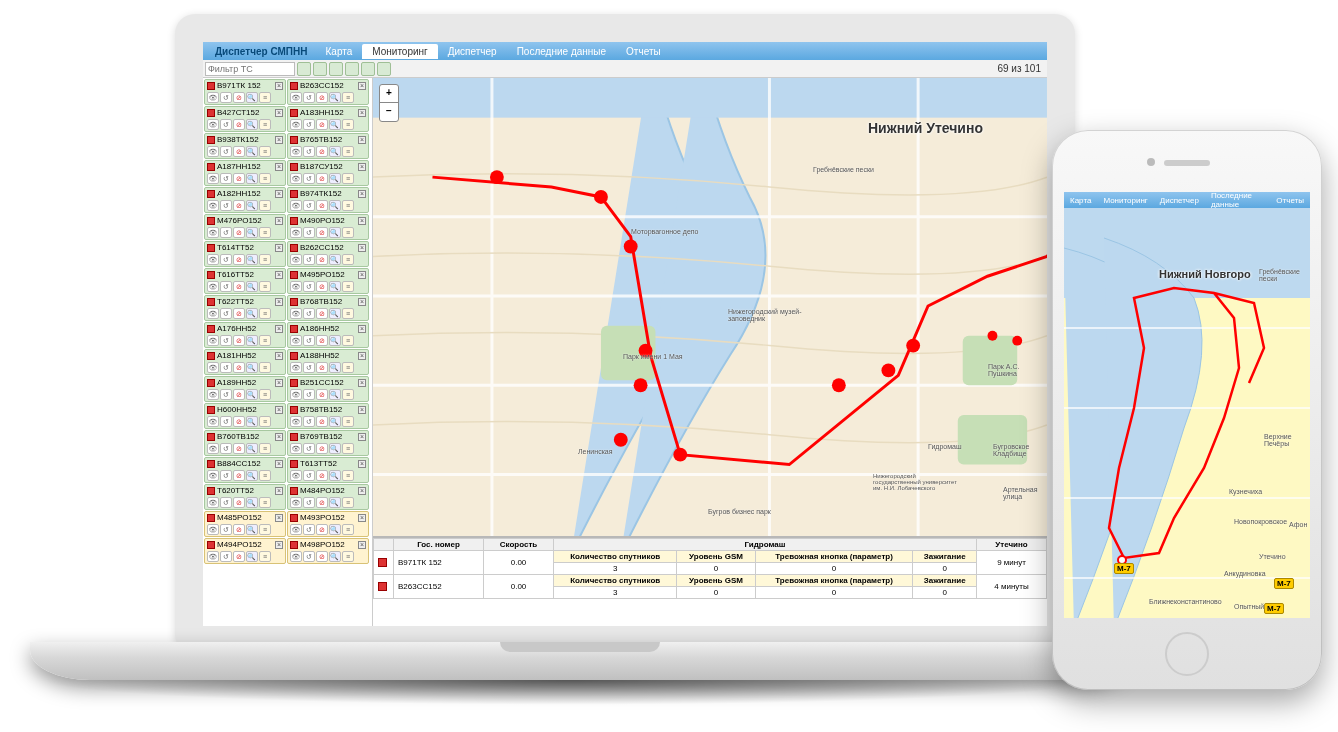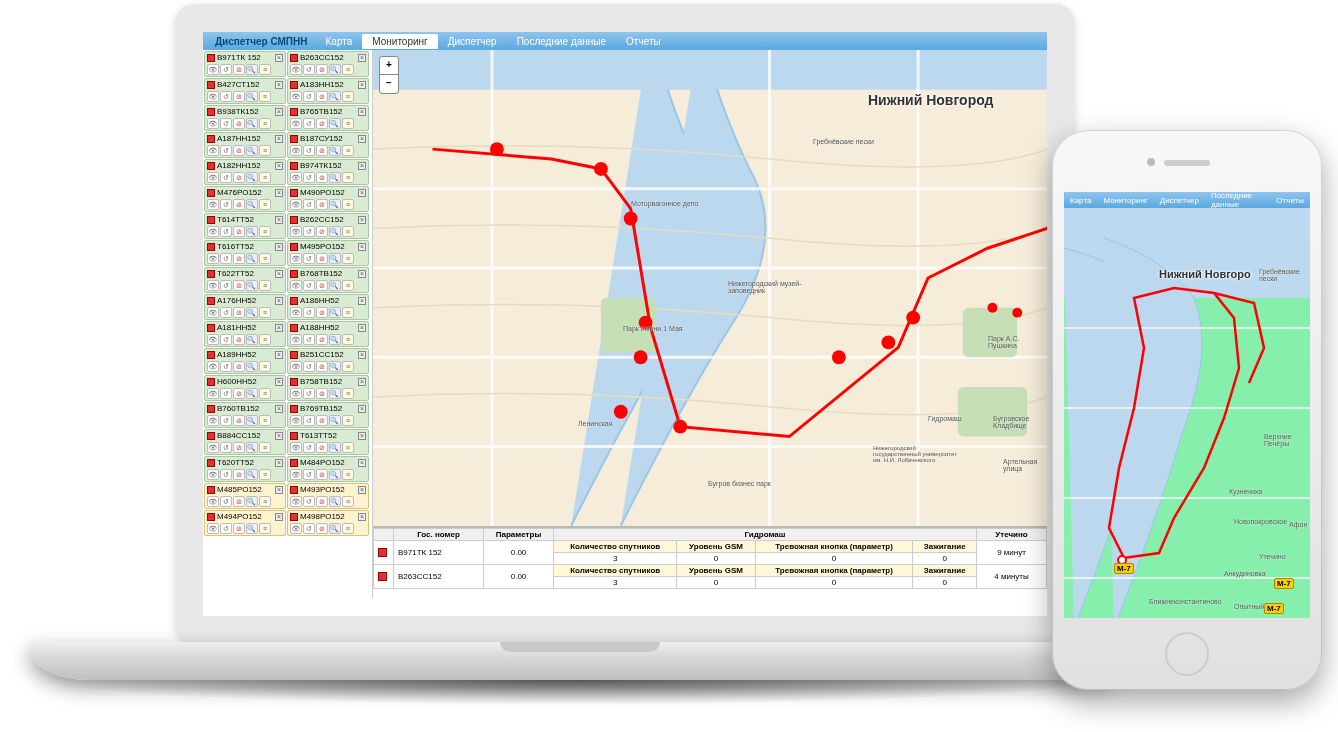--- a/index.html
+++ b/index.html
@@ -1,20 +1,20 @@
 <!DOCTYPE html>
 <html><head>
 <meta charset="utf-8">
 <style>
 *{box-sizing:border-box;margin:0;padding:0;font-family:Arial,sans-serif}
 body{background:#fff;width:1338px;height:732px;position:relative;overflow:hidden}
 
 
 .laptop{position:absolute;left:30px;top:0;width:1040px;height:680px}
-.laptop-screen{position:absolute;left:145px;top:4px;width:900px;height:640px;background:#a21caf;border:28px solid #e8e8e8;border-radius:20px;box-shadow:inset 0 0 0 2px #ccc,0 2px 8px rgba(0,0,0,.15)}
+.laptop-screen{position:absolute;left:145px;top:14px;width:900px;height:640px;background:#a21caf;border:28px solid #e8e8e8;border-radius:20px;box-shadow:inset 0 0 0 2px #ccc,0 2px 8px rgba(0,0,0,.15)}
 .laptop-base{position:absolute;left:0;bottom:0;width:1100px;height:38px;background:linear-gradient(#f0f0f0,#d8d8d8 40%,#c0c0c0);border-radius:0 0 60px 60px / 0 0 30px 30px;box-shadow:0 8px 20px rgba(0,0,0,.4)}
 .laptop-notch{position:absolute;left:50%;top:0;transform:translateX(-50%);width:160px;height:10px;background:#c8c8c8;border-radius:0 0 10px 10px}
 .shadow{position:absolute;left:10px;bottom:-25px;width:1060px;height:50px;background:radial-gradient(ellipse at center,rgba(0,0,0,.5),transparent 70%);border-radius:50%}
 
 
 .app{position:absolute;inset:0;background:#fff;font-size:10px;overflow:hidden}
 .menubar{height:18px;background:linear-gradient(#8fc4ee,#5ba8e0);display:flex;align-items:center;color:#fff;padding:0 4px;gap:0}
 .menubar .brand{color:#084a7a;font-weight:bold;padding:0 8px}
 .menubar .tab{padding:2px 10px;cursor:pointer}
 .menubar .tab.active{background:#fff;color:#333;border-radius:2px 2px 0 0}
@@ -39,52 +39,62 @@
 .mainpane{flex:1;display:flex;flex-direction:column}
 .map{flex:1;background:#f5ecd9;position:relative;overflow:hidden}
 .map-zoom{position:absolute;left:6px;top:6px;background:#fff;border:1px solid #888;border-radius:3px;width:20px}
 .map-zoom div{height:18px;text-align:center;line-height:16px;cursor:pointer;font-weight:bold}
 .map-zoom div:first-child{border-bottom:1px solid #888}
 .city-label{position:absolute;font-weight:bold;color:#333;text-shadow:0 0 3px #fff,0 0 3px #fff}
 
 
 .mapsvg{position:absolute;inset:0}
 
-.btable{height:72px;background:#fff;border-top:2px solid #b8b8b8;overflow:hidden}
+.btable{height:90px;background:#fff;border-top:2px solid #b8b8b8;overflow:hidden}
 .btable table{width:100%;border-collapse:collapse;font-size:8px}
 .btable th,.btable td{border:1px solid #ccc;padding:1px 4px;text-align:center}
 .btable th{background:#f0f0f0}
 .btable .sub th{background:#fff8d8}
 .red-sq{display:inline-block;width:9px;height:9px;background:#d33;border:1px solid #900;vertical-align:middle;margin-right:2px}
 
 
 .phone{position:absolute;right:16px;top:130px;width:270px;height:560px;background:linear-gradient(#f8f8f8,#e0e0e0);border-radius:36px;box-shadow:0 12px 30px rgba(0,0,0,.35),inset 0 0 0 1px rgba(0,0,0,.15)}
 .phone-speaker{position:absolute;left:50%;top:30px;transform:translateX(-50%);width:46px;height:6px;background:#ccc;border-radius:3px}
 .phone-cam{position:absolute;left:95px;top:28px;width:8px;height:8px;background:#bbb;border-radius:50%}
 .phone-home{position:absolute;left:50%;bottom:14px;transform:translateX(-50%);width:44px;height:44px;border:2px solid #ccc;border-radius:50%}
 .phone-screen{position:absolute;left:12px;top:62px;right:12px;bottom:72px;background:#fff;overflow:hidden}
 .phone-menubar{height:16px;background:linear-gradient(#8fc4ee,#5ba8e0);display:flex;align-items:center;gap:0;color:#fff;font-size:8px}
 .phone-menubar .tab{padding:2px 6px}
-.phone-map{height:calc(100% - 16px);background:#86efac;position:relative;overflow:hidden}
+.phone-map{height:calc(100% - 16px);background:#fef9c3;position:relative;overflow:hidden}
 .phone-city{position:absolute;font-weight:bold;color:#333;font-size:11px;text-shadow:0 0 3px #fff,0 0 3px #fff}
 .m7{position:absolute;background:#fc0;border:1px solid #a80;border-radius:2px;font-size:8px;padding:0 2px;font-weight:bold}
 </style>
 </head>
 <body>
 
 <div class="laptop">
   <div class="laptop-screen">
     <div class="app">
       <div class="menubar">
         <span class="brand">Диспетчер СМПНН</span>
         <span class="tab">Карта</span>
         <span class="tab active">Мониторинг</span>
         <span class="tab">Диспетчер</span>
         <span class="tab">Последние данные</span>
         <span class="tab">Отчеты</span>
+      </div>
+      <div class="toolbar">
+        <input placeholder="Фильтр ТС" style="">
+        <span class="tb-icon"></span>
+        <span class="tb-icon"></span>
+        <span class="tb-icon"></span>
+        <span class="tb-icon"></span>
+        <span class="tb-icon"></span>
+        <span class="tb-icon"></span>
+        <span class="cnt">69 из 101</span>
       </div>
       <div class="content">
         <div class="sidebar" id="sidebar">
             <div class="veh">
               <div class="veh-hdr">
                 <span class="veh-sq"></span>
                 <span>В971ТК 152</span>
                 <span class="veh-x">×</span>
               </div>
               <div class="veh-icons">
@@ -635,42 +645,42 @@
                   <circle cx="650" cy="265" r="5"></circle>
                 <circle cx="740" cy="95" r="7"></circle>
                   <circle cx="765" cy="85" r="7"></circle>
                   <circle cx="755" cy="125" r="7"></circle>
               </g>
             </svg>
             <div class="map-zoom">
               <div>+</div>
               <div>−</div>
             </div>
-            <div class="city-label" style="left:495px;top:42px;font-size:14px">Нижний Новгород</div>
+            <div class="city-label" style="left:495px;top:42px;font-size:14px">Нижний Утечино</div>
             <div id="maplabels">
                 <div style="position: absolute; left: 440px; top: 88px; font-size: 7px; color: rgb(85, 85, 85); text-shadow: rgb(255, 255, 255) 0px 0px 2px; max-width: 90px; line-height: 1;">Гребнёвские пески</div>
                 <div style="position: absolute; left: 258px; top: 150px; font-size: 7px; color: rgb(85, 85, 85); text-shadow: rgb(255, 255, 255) 0px 0px 2px; max-width: 90px; line-height: 1;">Моторвагонное депо</div>
                 <div style="position: absolute; left: 250px; top: 275px; font-size: 7px; color: rgb(85, 85, 85); text-shadow: rgb(255, 255, 255) 0px 0px 2px; max-width: 90px; line-height: 1;">Парк имени 1 Мая</div>
                 <div style="position: absolute; left: 355px; top: 230px; font-size: 7px; color: rgb(85, 85, 85); text-shadow: rgb(255, 255, 255) 0px 0px 2px; max-width: 90px; line-height: 1;">Нижегородский музей-заповедник</div>
                 <div style="position: absolute; left: 615px; top: 285px; font-size: 7px; color: rgb(85, 85, 85); text-shadow: rgb(255, 255, 255) 0px 0px 2px; max-width: 90px; line-height: 1;">Парк А.С. Пушкина</div>
                 <div style="position: absolute; left: 620px; top: 365px; font-size: 7px; color: rgb(85, 85, 85); text-shadow: rgb(255, 255, 255) 0px 0px 2px; max-width: 90px; line-height: 1;">Бугровское Кладбище</div>
                 <div style="position: absolute; left: 500px; top: 395px; font-size: 6px; color: rgb(85, 85, 85); text-shadow: rgb(255, 255, 255) 0px 0px 2px; max-width: 90px; line-height: 1;">Нижегородский государственный университет им. Н.И. Лобачевского</div>
                 <div style="position: absolute; left: 335px; top: 430px; font-size: 7px; color: rgb(85, 85, 85); text-shadow: rgb(255, 255, 255) 0px 0px 2px; max-width: 90px; line-height: 1;">Бугров бизнес парк</div>
                 <div style="position: absolute; left: 630px; top: 408px; font-size: 7px; color: rgb(85, 85, 85); text-shadow: rgb(255, 255, 255) 0px 0px 2px; max-width: 90px; line-height: 1;">Артельная улица</div>
                 <div style="position: absolute; left: 205px; top: 370px; font-size: 7px; color: rgb(85, 85, 85); text-shadow: rgb(255, 255, 255) 0px 0px 2px; max-width: 90px; line-height: 1;">Ленинская</div>
                 <div style="position: absolute; left: 555px; top: 365px; font-size: 7px; color: rgb(85, 85, 85); text-shadow: rgb(255, 255, 255) 0px 0px 2px; max-width: 90px; line-height: 1;">Гидромаш</div>
               </div>
           </div>
           <div class="btable">
             <table>
               <tbody>
                   <tr>
                 <th style="width:14px"></th>
                 <th style="width:90px">Гос. номер</th>
-                <th style="width:70px">Параметры</th>
+                <th style="width:70px">Скорость</th>
                 <th colspan="4">Гидромаш</th>
                 <th style="width:70px">Утечино</th>
               </tr>
               </tbody>
                 <tbody id="tbody">
                   <tr class="sub">
                     <td rowspan="2"><span class="red-sq"></span></td>
                     <td rowspan="2" style="text-align:left">В971ТК 152</td>
                     <td rowspan="2">0.00</td>
                     <th>Количество спутников</th>

